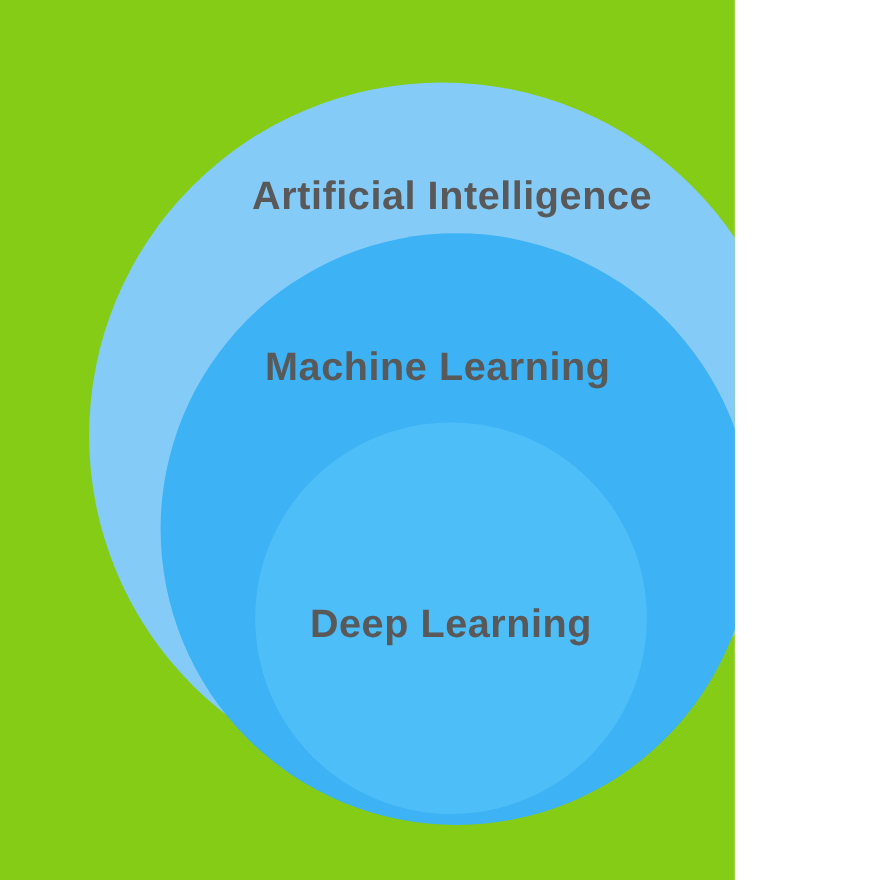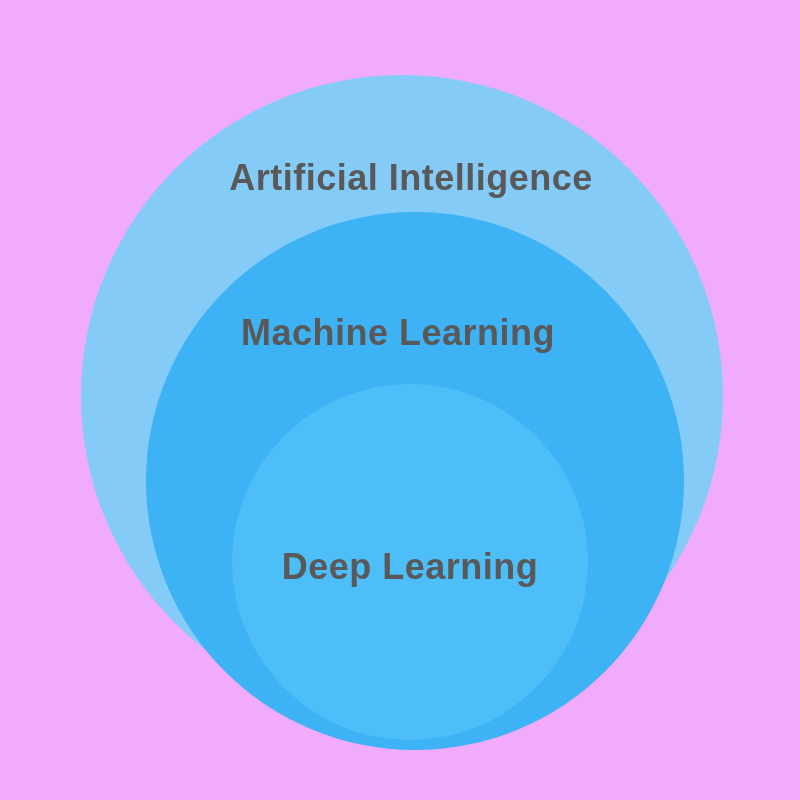--- a/index.html
+++ b/index.html
@@ -4,23 +4,23 @@
 <style>
   html, body {
     margin: 0;
     padding: 0;
   }
   body {
     font-family: "Liberation Sans", sans-serif;
   }
   .canvas {
     position: relative;
-    width: 800px;
+    width: 668px;
     height: 800px;
-    background: #f0abfc;
+    background: #84cc16;
     overflow: hidden;
   }
   .circle {
     position: absolute;
     border-radius: 50%;
   }
   .circle-outer {
     left: 81px;
     top: 75px;
     width: 642px;

